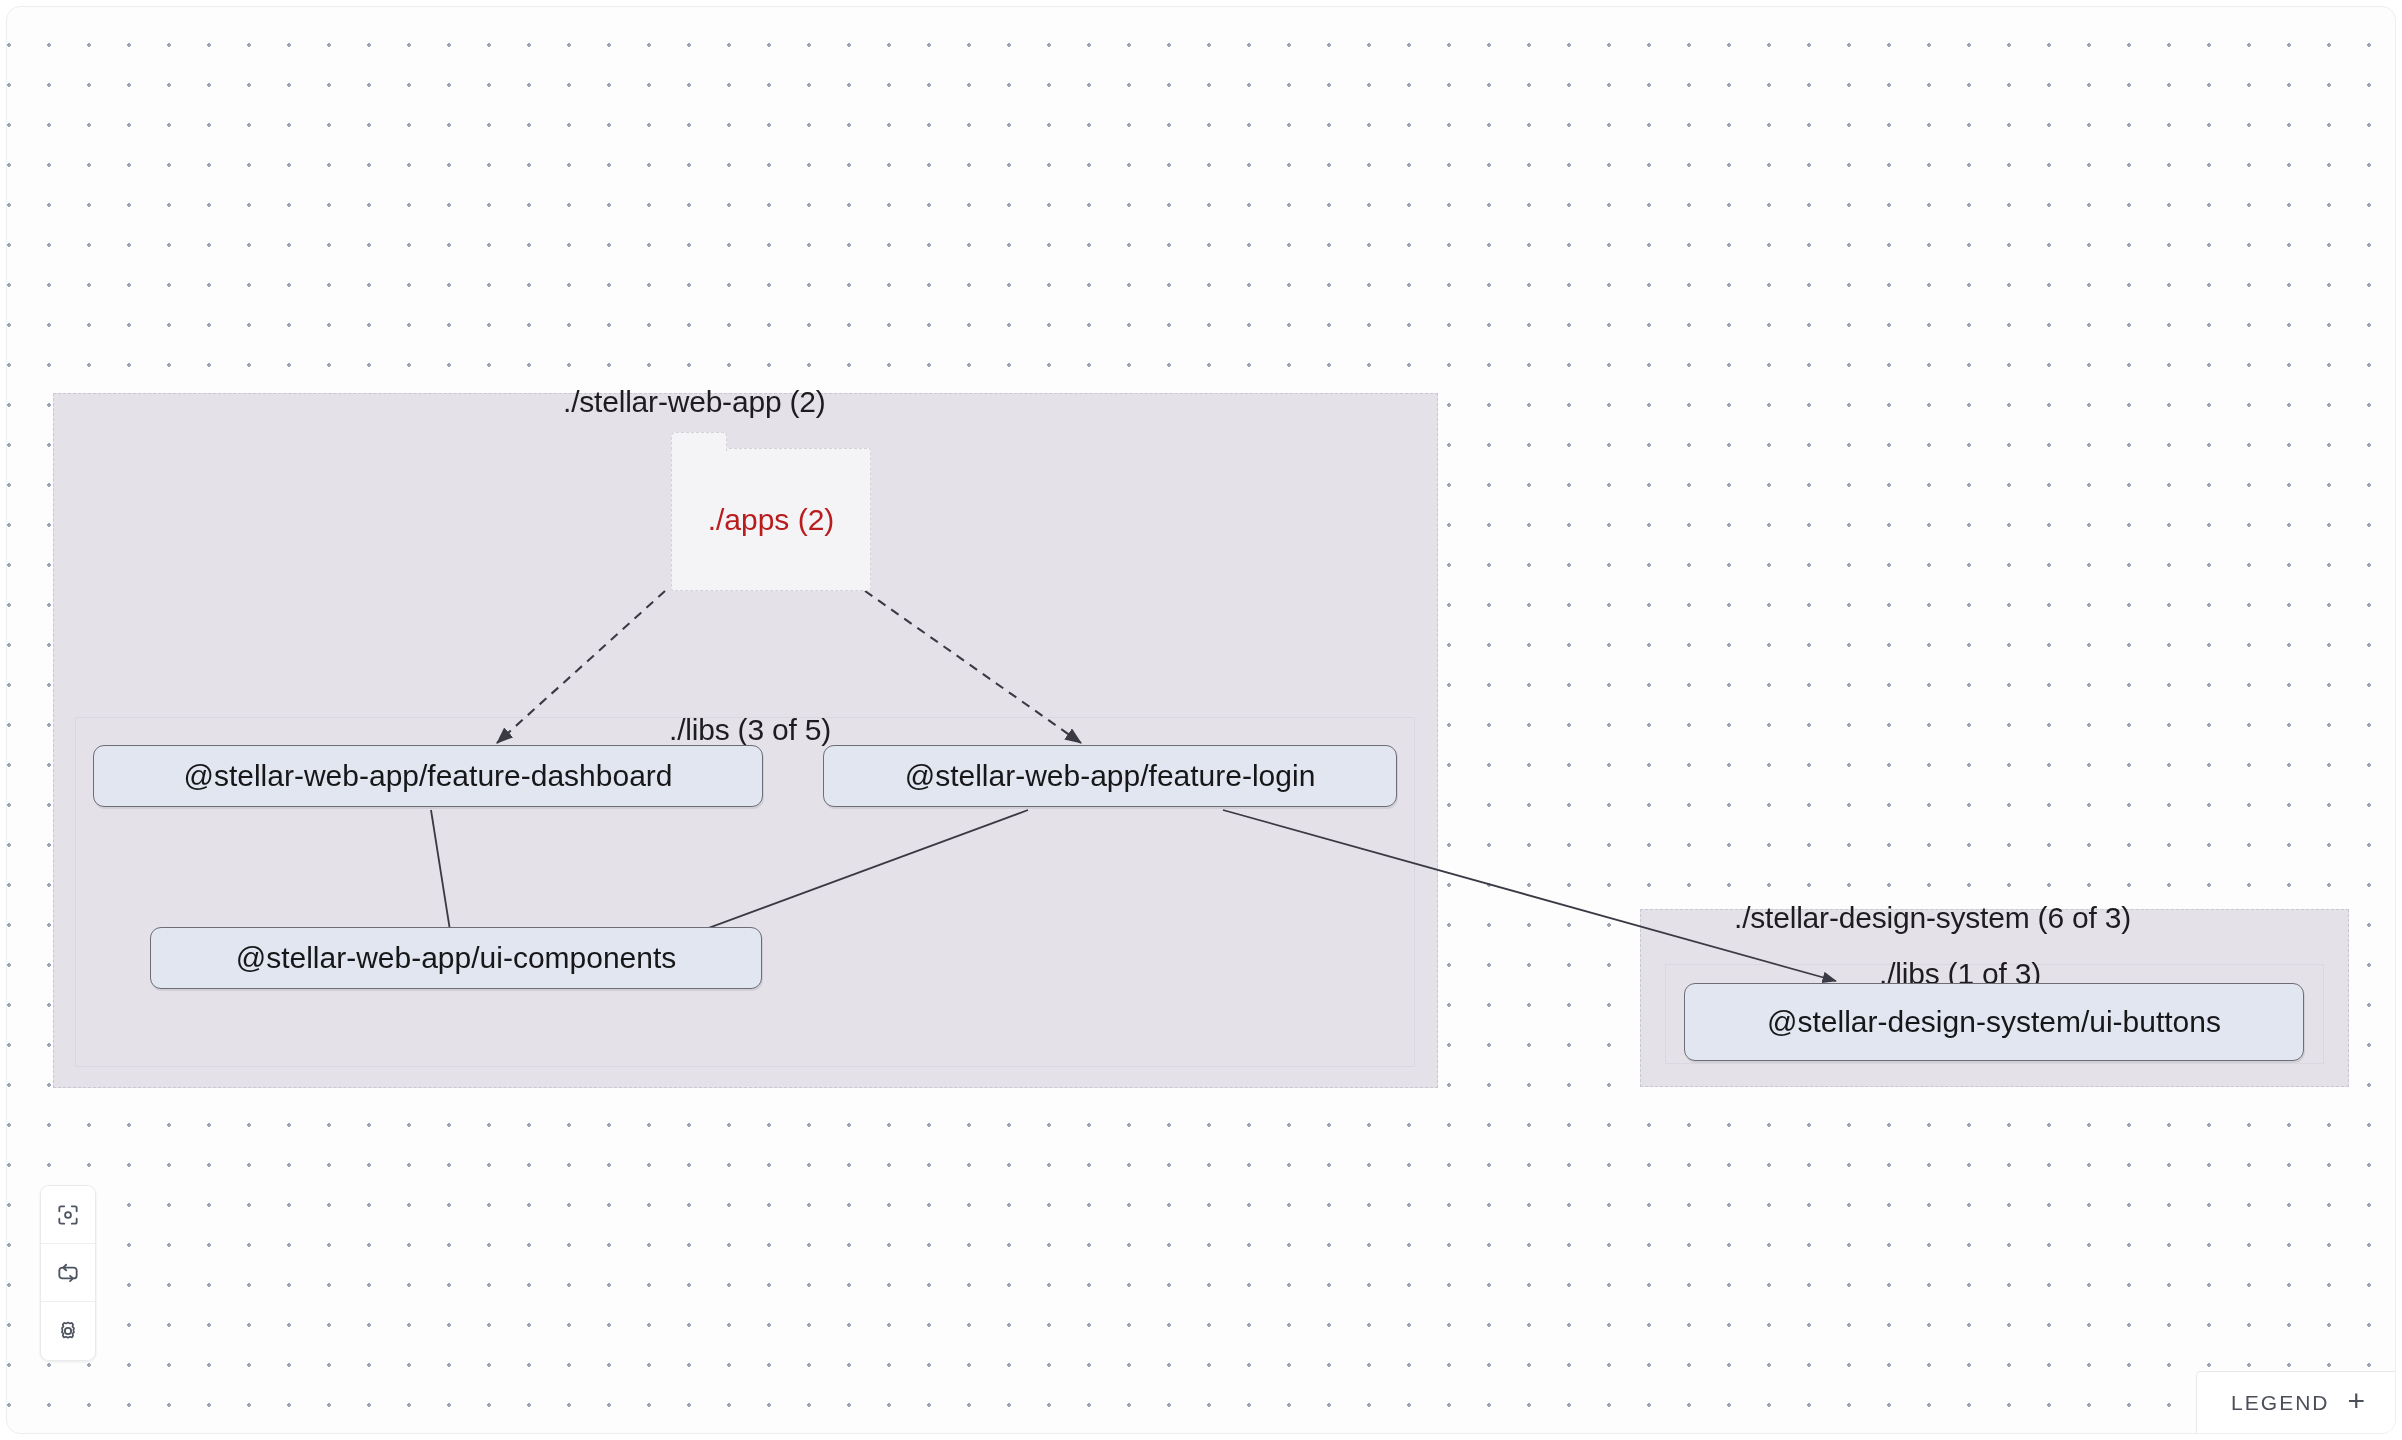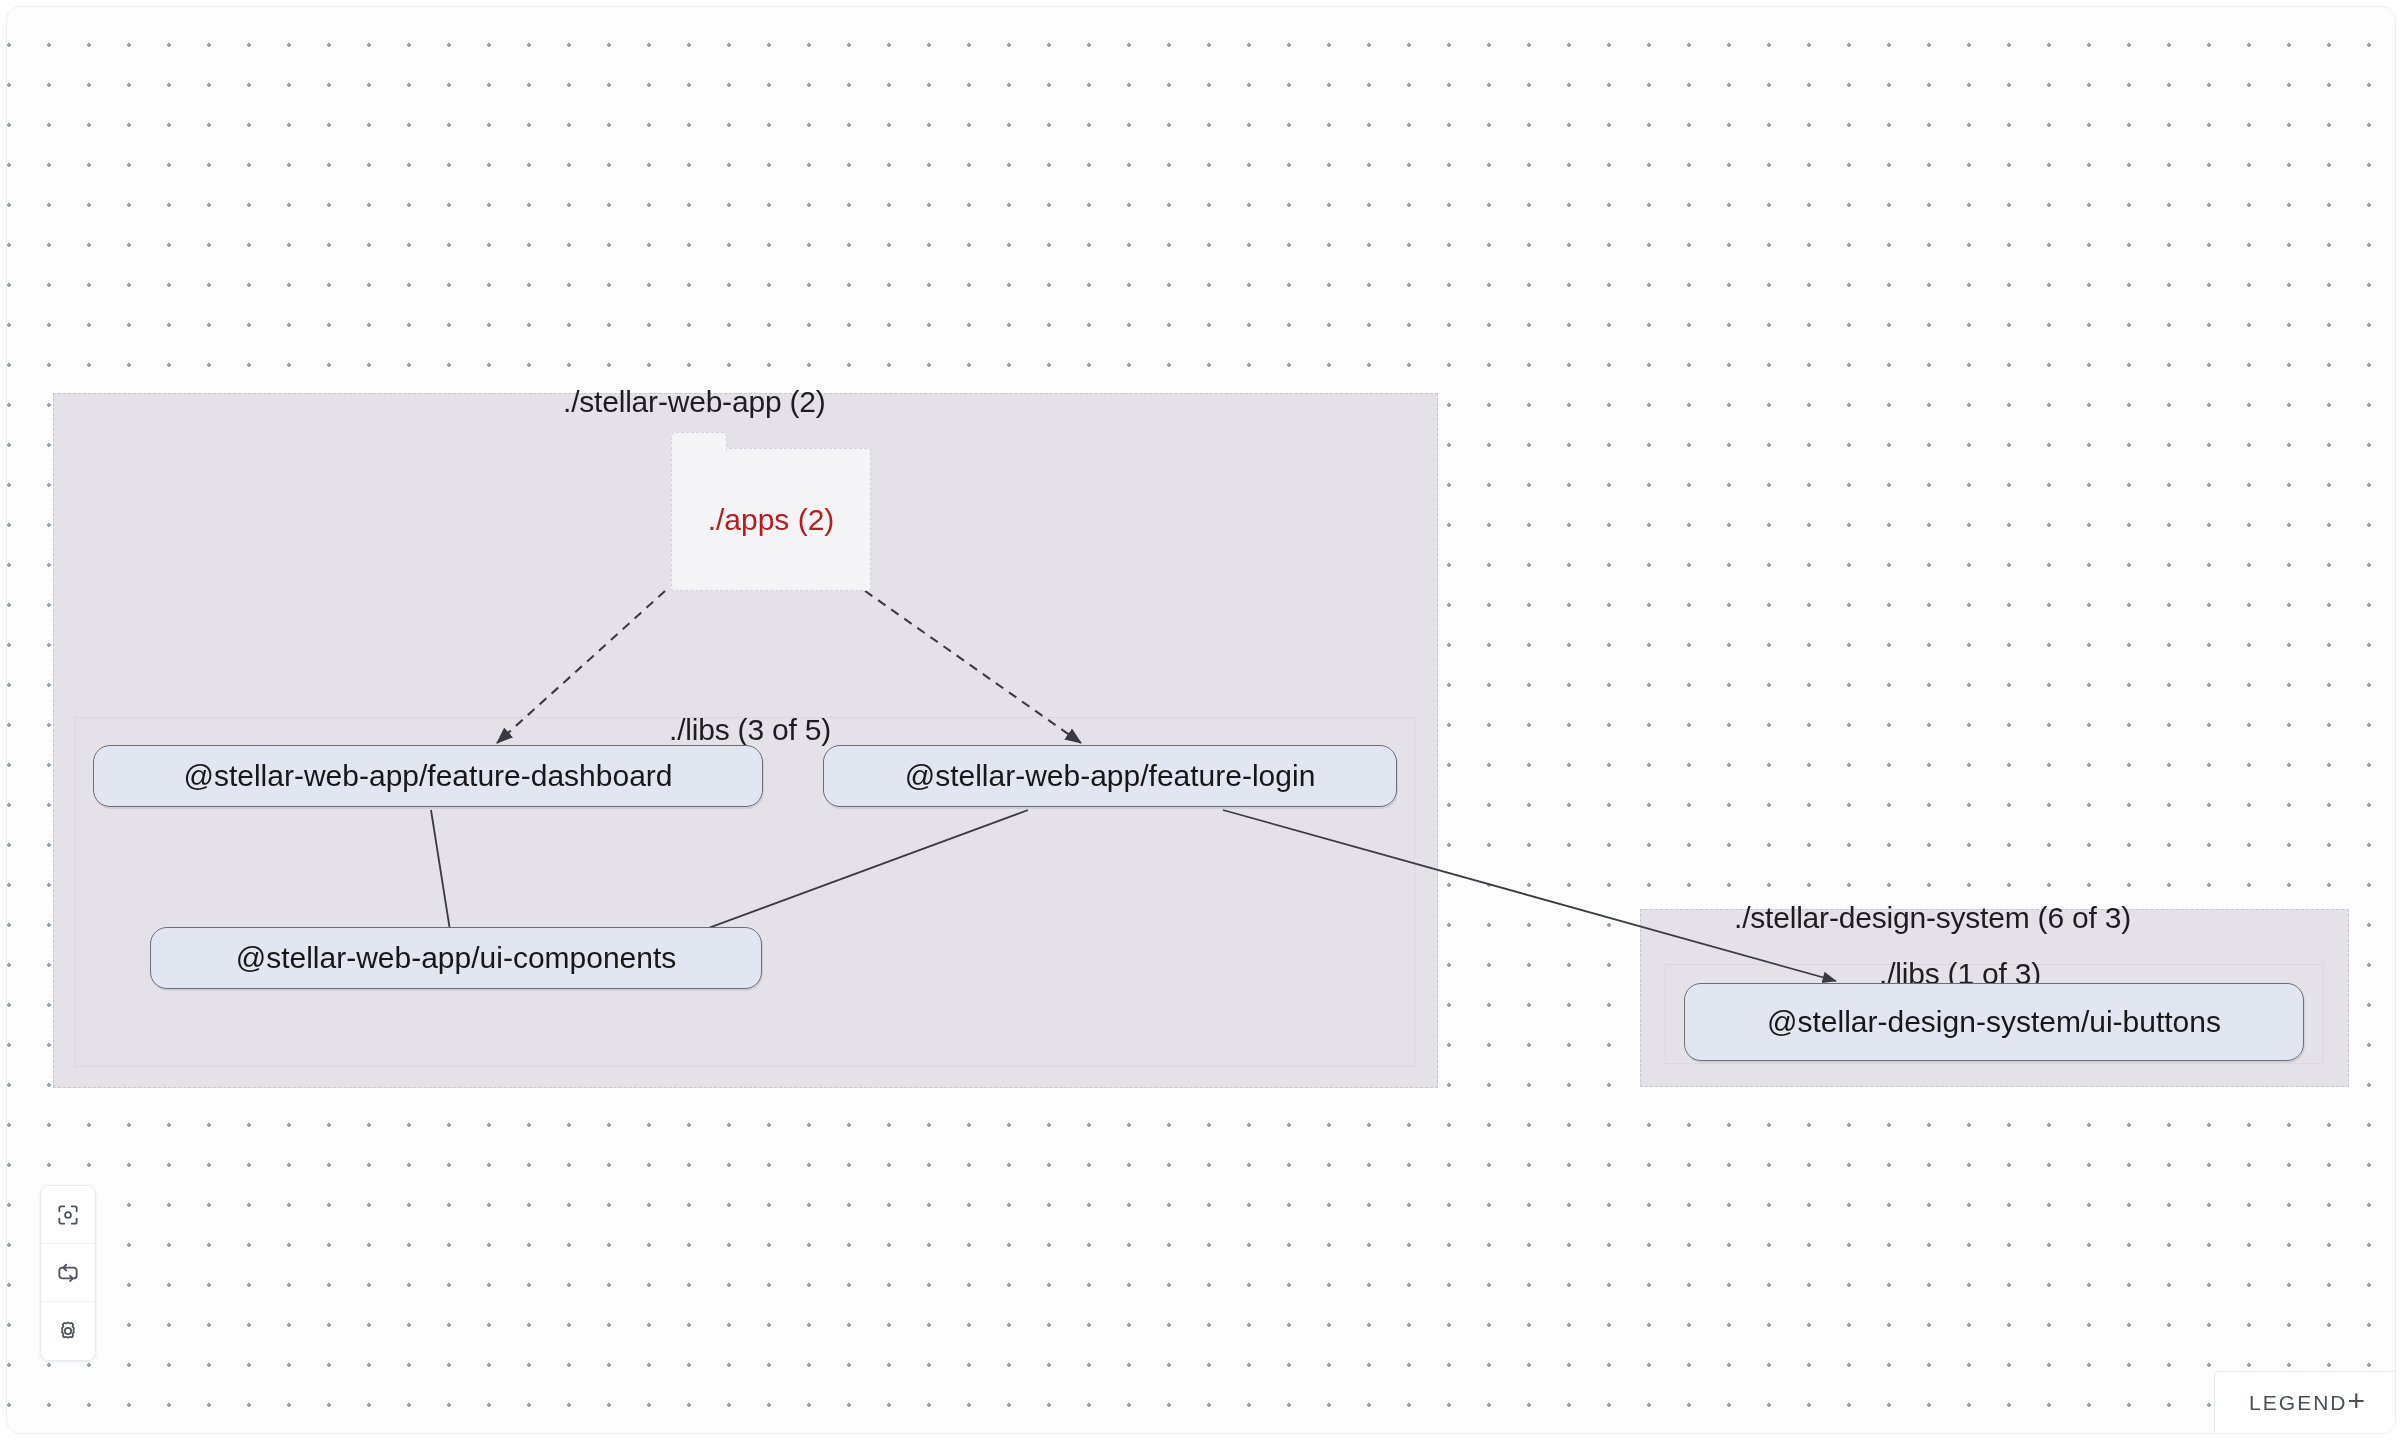--- a/index.html
+++ b/index.html
@@ -92,21 +92,21 @@
   }
 
   
   .node {
     position: absolute;
     display: flex;
     align-items: center;
     justify-content: center;
     background: #e2e6f0;
     border: 1.4px solid #6d6d78;
-    border-radius: 17px;
+    border-radius: 11px;
     box-shadow: 1px 2px 0 rgba(40,40,55,0.10);
     color: #17171a;
     font-size: 30px;
     white-space: nowrap;
     padding: 0 14px;
   }
 
   
   .edges {
     position: absolute;
@@ -143,20 +143,21 @@
 
   
   .legend {
     position: absolute;
     right: 0px;
     bottom: 0px;
     height: 62px;
     padding: 0 30px 0 34px;
     display: flex;
     align-items: center;
+    gap: 18px;
     background: #ffffff;
     border-top: 1px solid #e6e8ec;
     border-left: 1px solid #e6e8ec;
     border-top-left-radius: 5px;
     cursor: pointer;
   }
   .legend-text {
     font-size: 21px;
     letter-spacing: 2.0px;
     color: #4a4f58;

